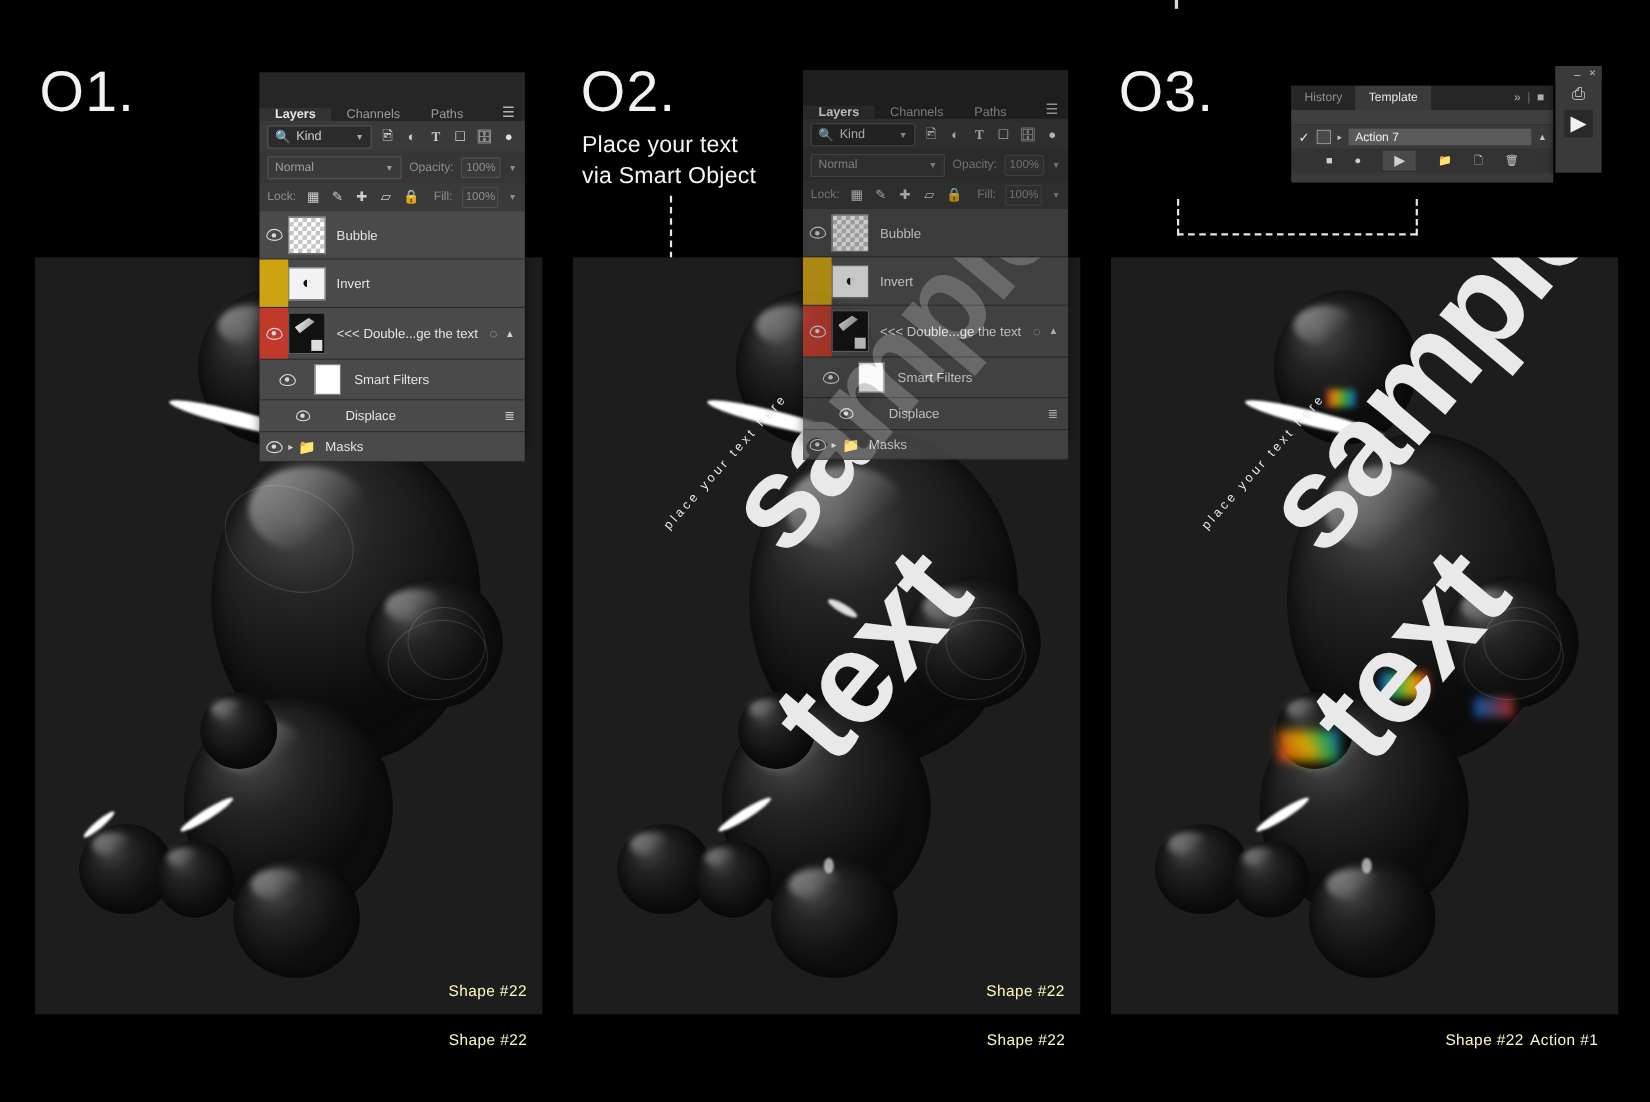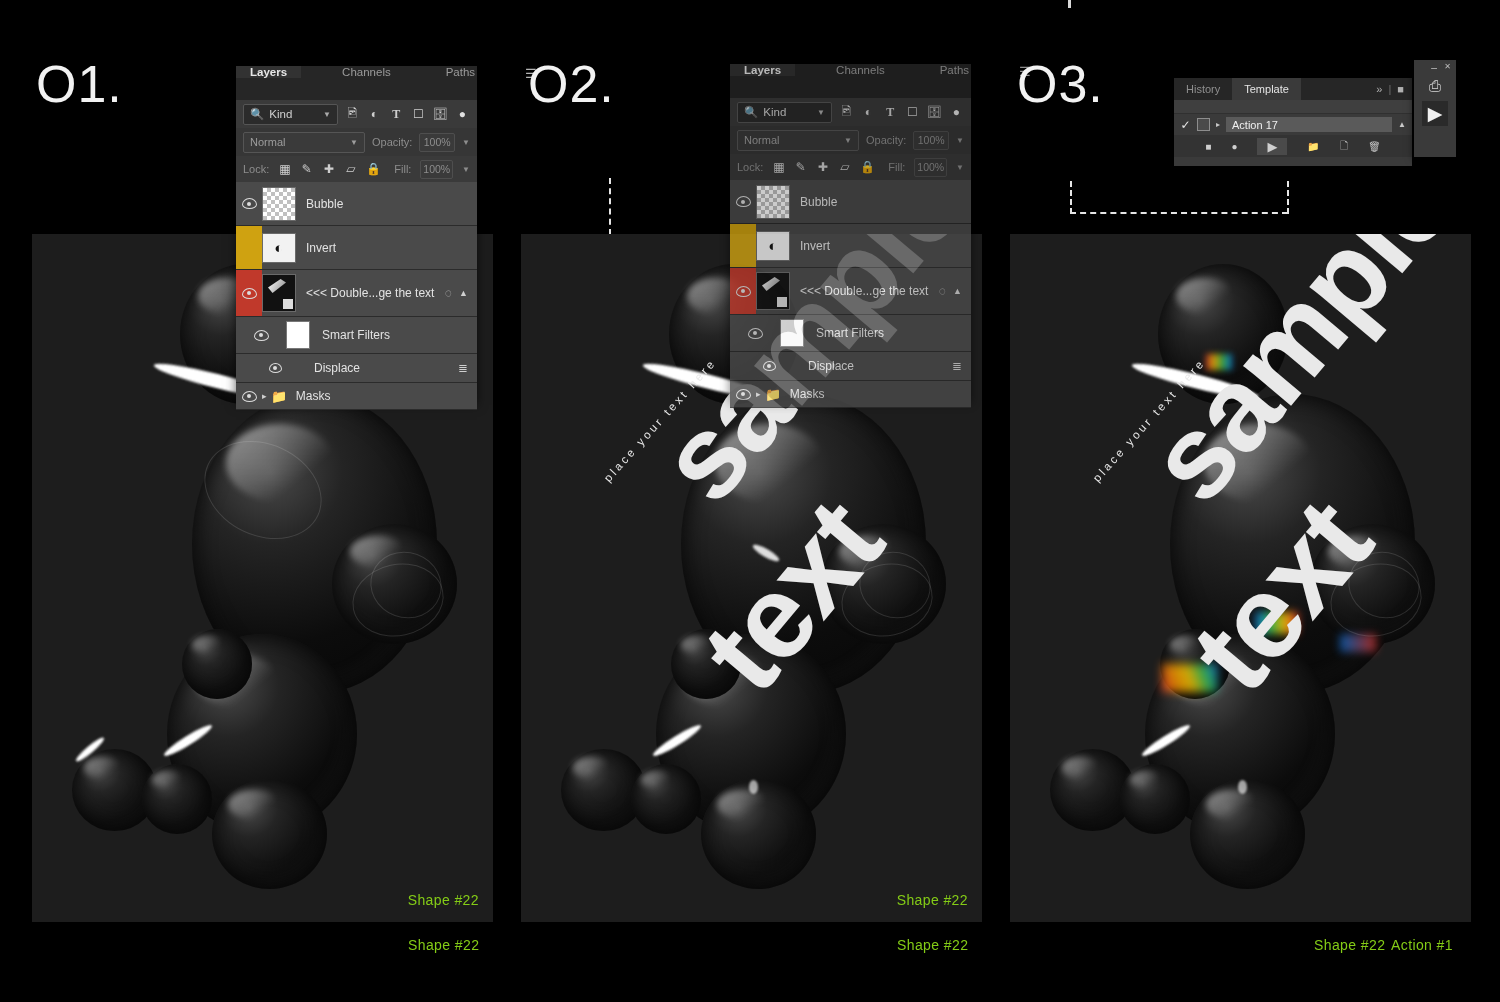--- a/index.html
+++ b/index.html
@@ -9,21 +9,21 @@
 
   
   .step-num{position:absolute;font-size:52px;font-weight:300;letter-spacing:1px;
             color:#f2f2f2;line-height:1;}
   .step-desc{position:absolute;font-size:21px;font-weight:300;line-height:1.33;
              color:#f4f4f4;white-space:pre-line;letter-spacing:.2px;}
 
   
   .art{position:absolute;background:#1e1e1e;overflow:hidden;}
   .art .bg{position:absolute;inset:0;background:#1d1d1d;}
-  .caption{position:absolute;font-size:14px;color:#84cc16;letter-spacing:.4px;}
+  .caption{position:absolute;font-size:14px;color:#fef9c3;letter-spacing:.4px;}
 
   
   .blob{position:absolute;border-radius:50%;
         background:radial-gradient(circle at 32% 26%, #4a4a4a 0%, #242424 26%, #0c0c0c 62%, #050505 100%);
         box-shadow:inset 0 0 22px rgba(0,0,0,.95), inset -6px -10px 28px rgba(255,255,255,.05);}
   .blob::after{content:"";position:absolute;border-radius:50%;
         left:14%;top:10%;width:44%;height:26%;
         background:linear-gradient(140deg,rgba(255,255,255,.55),rgba(255,255,255,0) 70%);
         filter:blur(3px);}
   .hl{position:absolute;background:#ffffff;border-radius:50%;filter:blur(1.2px);}
@@ -34,21 +34,21 @@
   .curvetext{position:absolute;font-size:11.5px;letter-spacing:3px;color:#e8e8e8;
              white-space:nowrap;font-weight:400;}
 
   
   .bigword{position:absolute;font-weight:700;color:#e9e9e9;line-height:.9;
            letter-spacing:-2px;}
 
   
   .ps{position:absolute;background:#323232;color:#c6c6c6;
       font-size:11.5px;box-shadow:0 2px 10px rgba(0,0,0,.6);}
-  .ps .tabs{display:flex;align-items:flex-start;height:34px;background:#262626;position:relative;gap:27px;}
+  .ps .tabs{display:flex;align-items:flex-end;height:44px;background:#262626;position:relative;}
   .ps .tab{padding:0 14px;display:flex;align-items:center;color:#9b9b9b;font-size:11.5px;}
   .ps .tab.active{background:#323232;color:#e7e7e7;font-weight:bold;}
   .ps .tabmenu{margin-left:auto;display:flex;align-items:center;padding:0 9px;color:#b5b5b5;font-size:13px;}
   .ps .row{display:flex;align-items:center;height:28px;padding:0 7px;gap:7px;background:#3a3a3a;}
   .ps .row.b{background:#363636;}
   .ps .filter{display:flex;align-items:center;gap:5px;background:#2b2b2b;
               border:1px solid #555;border-radius:2px;height:19px;padding:0 6px;width:92px;color:#cfcfcf;}
   .ps .filter .cv{margin-left:auto;font-size:8px;color:#aaa;}
   .ps .ico{width:17px;height:17px;display:flex;align-items:center;justify-content:center;
            color:#cfcfcf;font-size:12px;}
@@ -236,20 +236,22 @@
         </div>
       <span style="font-size:9px;color:#d0d0d0;margin-right:5px;">▸</span>
       <span style="font-size:13px;color:#cfcfcf;margin-right:8px;">📁</span>
       <div class="lname">Masks</div>
     </div>
   </div>
 
   <div class="caption" style="left:408px;top:937px;">Shape #22</div>
 
   <div class="step-num" style="left:528px;top:58px;">O2.</div>
+  <div class="step-desc" style="left:529px;top:118px;width:230px;">Place your  text
+via Smart Object</div>
 
   <div class="dash" style="left:609px;top:178px;width:1px;height:118px;border-left:2px dashed #e6e6e6;"></div>
   <div class="dash" style="left:609px;top:294px;width:120px;height:1px;border-top:2px dashed #e6e6e6;"></div>
 
   <div class="art" style="left:521px;top:234px;width:461px;height:688px;">
     <div class="bg"></div>
 
     <div class="blob" style="left:148px;top:30px;width:130px;height:140px;"></div>
     <div class="blob" style="left:160px;top:160px;width:245px;height:300px;"></div>
     <div class="blob" style="left:300px;top:290px;width:125px;height:120px;"></div>
@@ -431,21 +433,21 @@
         <span>»</span>
         <span style="opacity:.5">|</span>
         <span>■</span>
       </div>
     </div>
     <div class="strip"></div>
     <div class="arow">
       <span class="chk">✓</span>
       <span class="box"></span>
       <span class="tri">▸</span>
-      <span class="aname">Action 17</span>
+      <span class="aname">Action 7</span>
       <span class="tri">▲</span>
     </div>
     <div class="btnrow">
       <span>■</span>
       <span>●</span>
       <span style="font-size:13px;background:#4a4a4a;padding:1px 10px;">▶</span>
       <span>📁</span>
       <span>🗋</span>
       <span>🗑</span>
     </div>

